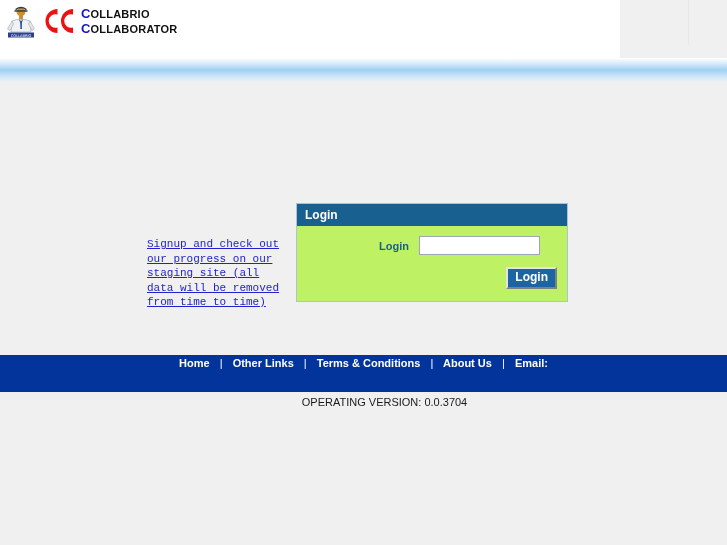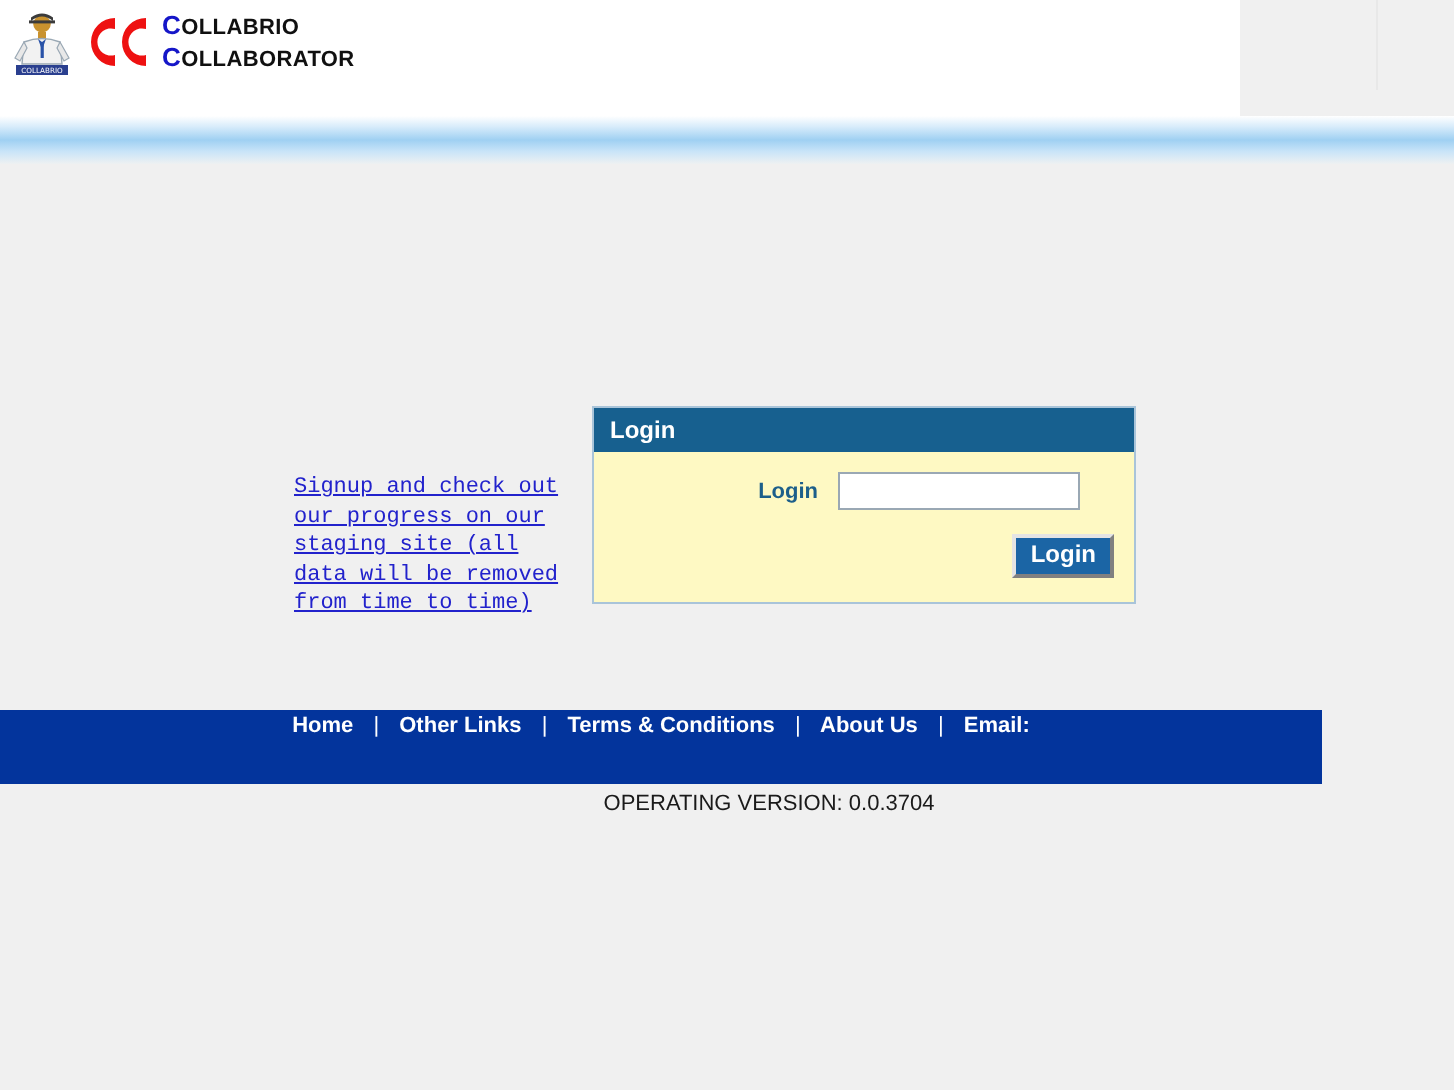--- a/index.html
+++ b/index.html
@@ -104,21 +104,21 @@
     text-decoration: underline;
     cursor: pointer;
   }
 
   
   .login-panel {
     position: absolute;
     left: 296px; top: 121px;
     width: 272px;
     border: 1px solid #a9c4d9;
-    background: #fef9c3;
+    background: #bef264;
     box-sizing: border-box;
   }
   .login-panel-header {
     height: 22px;
     background: #17608f;
     color: #ffffff;
     font-weight: bold;
     font-size: 12px;
     display: flex;
     align-items: center;
@@ -171,21 +171,21 @@
     border-right: 2px solid #808080;
     border-bottom: 2px solid #808080;
     cursor: pointer;
     line-height: 13px;
   }
 
   
   .footer-bar {
     position: absolute;
     left: 0; top: 355px;
-    width: 661px;
+    width: 727px;
     height: 37px;
     background: #03349c;
     color: #ffffff;
   }
   .footer-nav {
     text-align: center;
     padding-top: 2px;
     font-size: 11px;
     font-weight: bold;
     white-space: nowrap;

